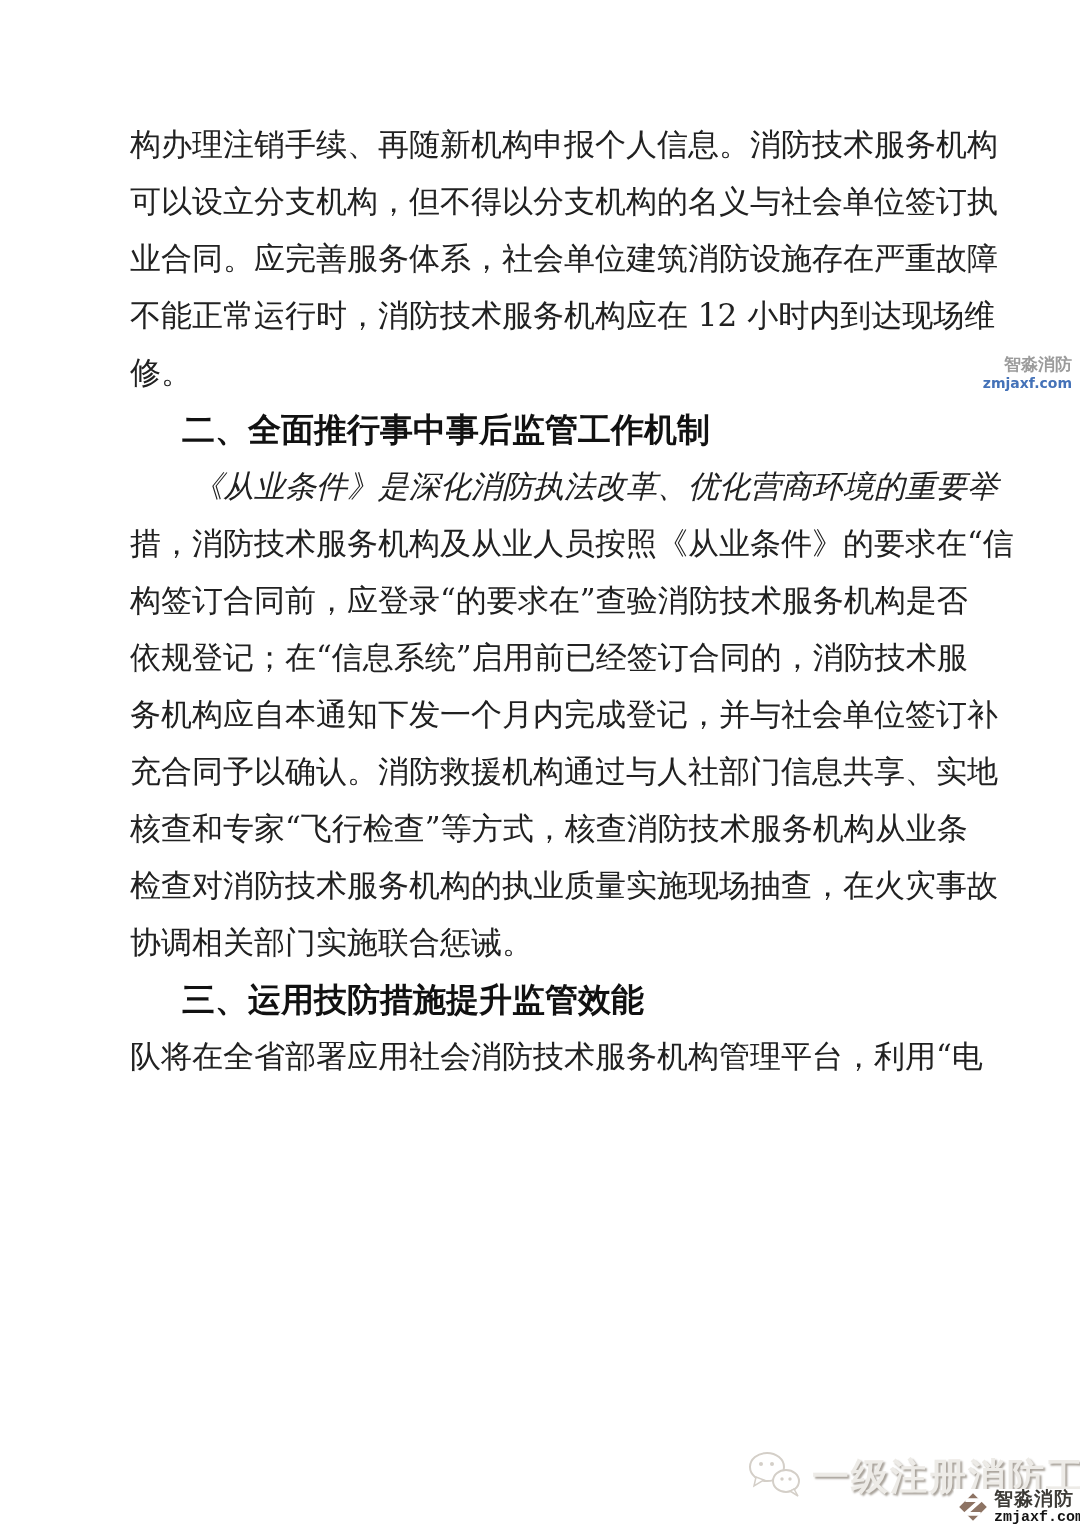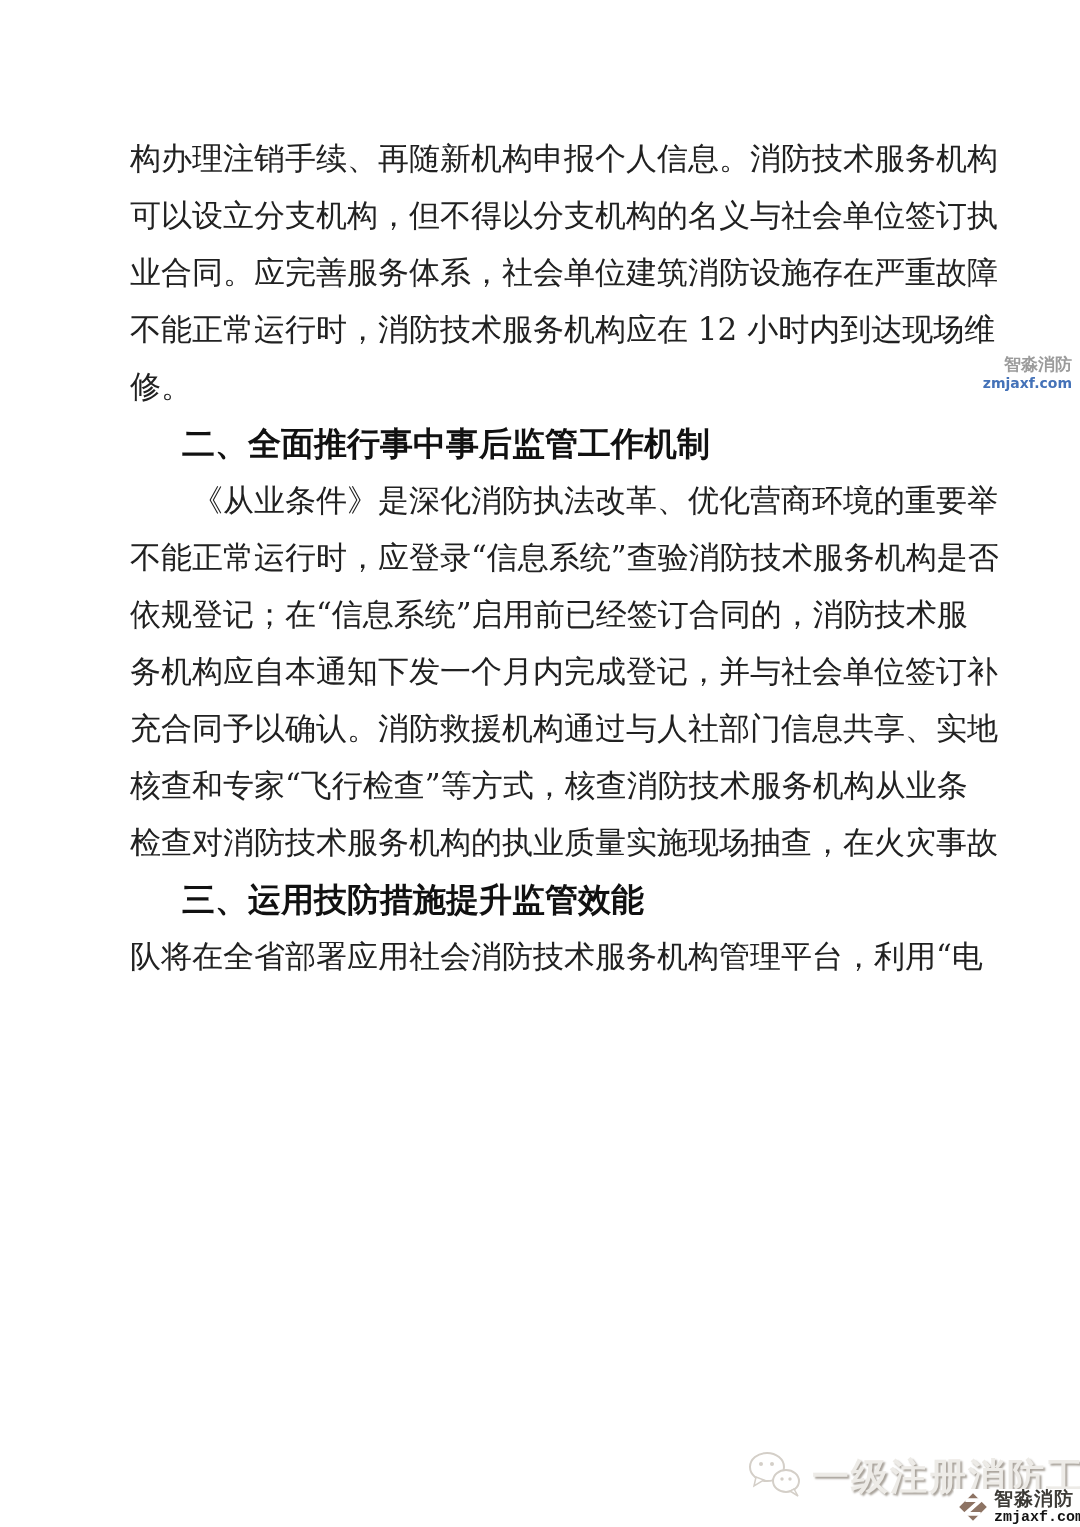--- a/index.html
+++ b/index.html
@@ -8,29 +8,29 @@
     --emboss_text:#edebe7; --emboss_shadow:#a8a29a;
     --logo_brown:#8d7363; --brand_text:#3c3a36; --site_text:#141414;
   }
   html,body{margin:0;padding:0;}
   body{
     width:1080px;height:1527px;position:relative;overflow:hidden;
     background:var(--page_bg);
     font-family:"DejaVu Serif","Liberation Serif",serif;
   }
   .doc{
-    position:absolute;left:130px;top:130px;width:836px;
+    position:absolute;left:130px;top:116px;width:836px;
   }
   .ln{
     height:57px;line-height:57px;font-size:31px;color:var(--body_text);
     text-align:justify;text-align-last:justify;text-justify:inter-ideograph;
     white-space:nowrap;
   }
   .ln.end{text-align:left;text-align-last:left;}
-  .ln.ind{text-indent:62px;}
+  .ln.ind{text-indent:62px;font-style:italic;}
   .hd{
     height:57px;line-height:57px;font-size:33px;font-weight:700;
     color:var(--heading_text);padding-left:52px;
     font-family:"DejaVu Sans","Liberation Sans",sans-serif;
     text-align:center;text-align-last:left;white-space:nowrap;
   }
   .side-wm{
     position:absolute;top:354px;right:8px;text-align:right;line-height:1.25;
     font-family:"DejaVu Sans","Liberation Sans",sans-serif;
   }
@@ -65,26 +65,28 @@
 <body>
 
 <div class="doc">
   <div class="ln">构办理注销手续、再随新机构申报个人信息。消防技术服务机构</div>
   <div class="ln">可以设立分支机构，但不得以分支机构的名义与社会单位签订执</div>
   <div class="ln">业合同。应完善服务体系，社会单位建筑消防设施存在严重故障</div>
   <div class="ln">不能正常运行时，消防技术服务机构应在 12 小时内到达现场维</div>
   <div class="ln end">修。</div>
   <div class="hd">二、全面推行事中事后监管工作机制</div>
   <div class="ln ind">《从业条件》是深化消防执法改革、优化营商环境的重要举</div>
-  <div class="ln">不能正常运行时，应登录“信息系统”查验消防技术服务机构是否</div>
+  <div class="ln">措，消防技术服务机构及从业人员按照《从业条件》的要求在“信</div>
+  <div class="ln">构签订合同前，应登录“的要求在”查验消防技术服务机构是否</div>
   <div class="ln">依规登记；在“信息系统”启用前已经签订合同的，消防技术服</div>
   <div class="ln">务机构应自本通知下发一个月内完成登记，并与社会单位签订补</div>
   <div class="ln">充合同予以确认。消防救援机构通过与人社部门信息共享、实地</div>
   <div class="ln">核查和专家“飞行检查”等方式，核查消防技术服务机构从业条</div>
   <div class="ln">检查对消防技术服务机构的执业质量实施现场抽查，在火灾事故</div>
+  <div class="ln end">协调相关部门实施联合惩诫。</div>
   <div class="hd">三、运用技防措施提升监管效能</div>
   <div class="ln">队将在全省部署应用社会消防技术服务机构管理平台，利用“电</div>
 </div>
 
 <div class="side-wm">
   <div class="wm-brand">智淼消防</div>
   <div class="wm-site">zmjaxf.com</div>
 </div>
 
 <div class="footer-wechat">

